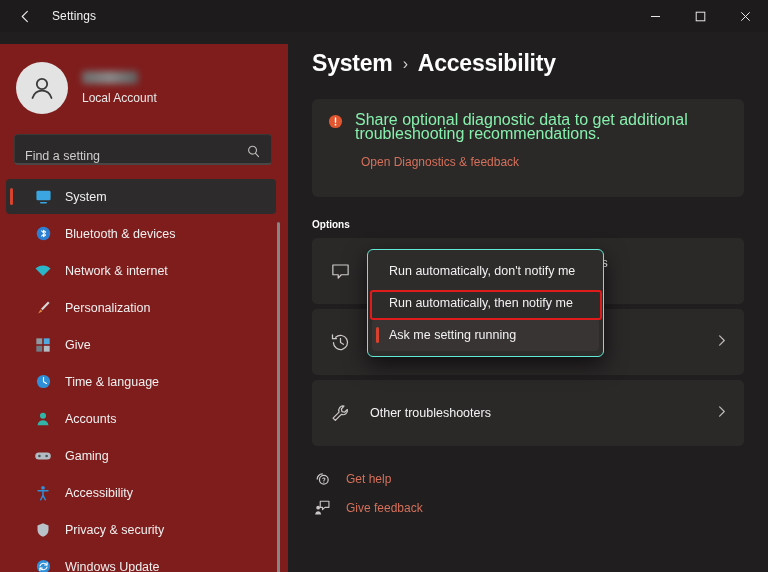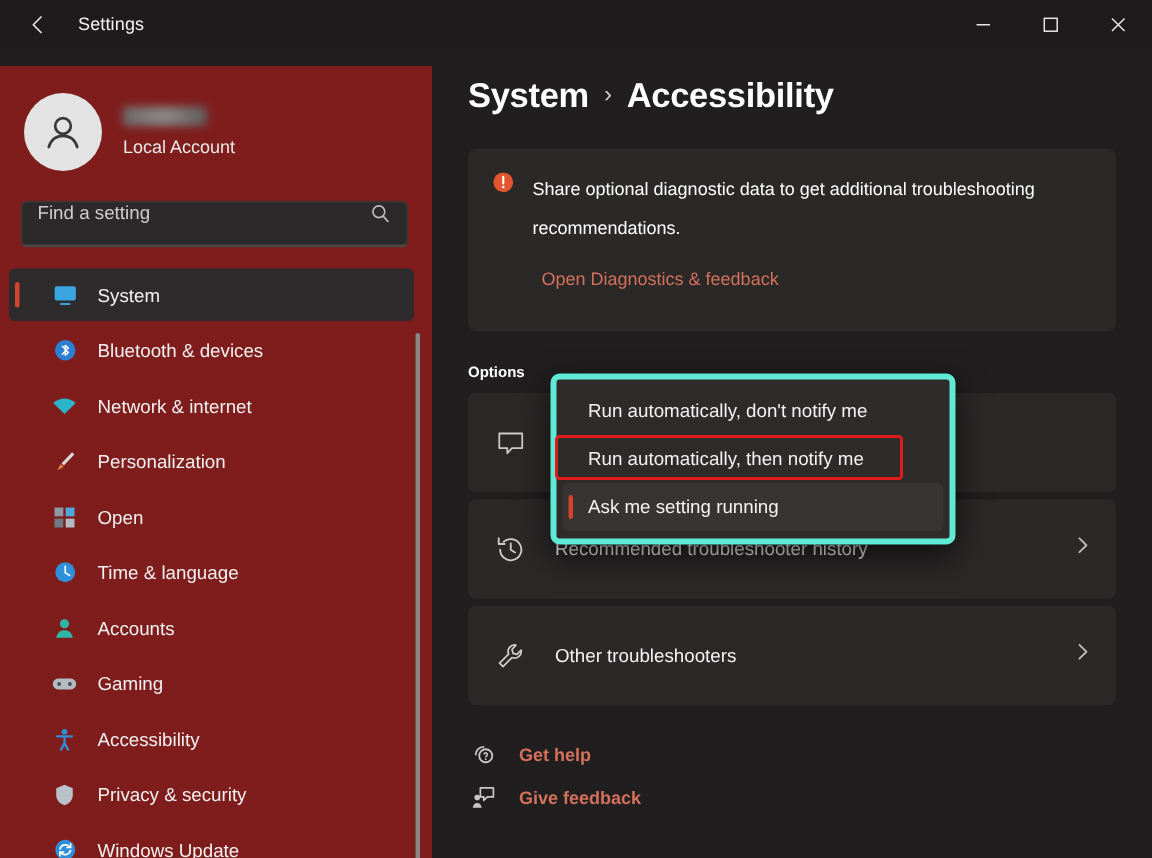--- a/index.html
+++ b/index.html
@@ -76,21 +76,21 @@
   .acct-type { font-size: 12px; color: #e8e8e8; }
 
   .searchbox {
     position: relative;
     margin: 20px 0 0 14px;
     width: 258px; height: 31px;
     background: #2b2929;
     border: 1px solid #3a3737;
     border-bottom: 2px solid #4a4646;
     border-radius: 4px;
-    display: flex; align-items: flex-start;
+    display: flex; align-items: flex-end;
     cursor: text;
   }
   .searchbox input {
     flex: 1;
     background: transparent; border: none; outline: none;
     color: #e2e2e2; font-size: 12.5px;
     font-family: "Liberation Sans", sans-serif;
     padding-left: 10px;
   }
   .searchbox input::placeholder { color: #cfcccc; }
@@ -153,22 +153,22 @@
 
   .banner {
     margin: 22px 24px 0 24px;
     background: #2b2828;
     border-radius: 6px;
     padding: 14px 16px 16px 16px;
   }
   .banner-row { display: flex; }
   .banner-ico { flex: none; margin: 1px 12px 0 0; }
   .banner-text {
-    font-size: 12px; line-height: 26px;
-    color: #ffffff;
+    font-size: 16px; line-height: 14px;
+    color: #86efac;
   }
   .link {
     color: #d4705b; font-size: 12px;
     cursor: pointer; display: inline-block;
   }
   .banner-link { margin: 14px 0 12px 33px; }
 
   .section-label {
     margin: 22px 0 8px 24px;
     font-size: 10px; font-weight: bold; color: #ffffff;
@@ -191,35 +191,35 @@
   .card-body { flex: 1; min-width: 0; }
   .card-title { font-size: 12.5px; color: #f4f4f4; }
   .card-sub {
     font-size: 11px; color: #bcb8b8; margin-top: 4px;
   }
   .chev { flex: none; opacity: .8; margin-left: 8px; }
 
   .footer-links { margin: 24px 0 0 24px; }
   .flink {
     display: flex; align-items: center;
-    margin-bottom: 12px; cursor: pointer; width: max-content; font-weight: bold;
+    margin-bottom: 12px; cursor: pointer; width: max-content;
   }
   .flink-ico {
     width: 20px; margin-right: 14px;
     display: flex; align-items: center; justify-content: center;
     opacity: .9;
   }
 
   
   .flyout {
     position: absolute;
     left: 367px; top: 249px;
-    width: 270px;
+    width: 237px;
     background: #2e2b2b;
-    border: 4px solid #5eead4;
+    border: 1px solid #5eead4;
     border-radius: 6px;
     box-shadow: 0 8px 22px rgba(0,0,0,.65);
     padding: 5px 0;
     z-index: 30;
   }
   .fly-item {
     position: relative;
     height: 32px;
     margin: 0 4px;
     padding-left: 17px;
@@ -344,21 +344,21 @@
 
       <div class="navitem">
         <span class="nav-ico">
           <svg width="16" height="16" viewBox="0 0 18 18">
             <rect x="1.5" y="1.5" width="6.6" height="6.6" fill="#8e9aa3"></rect>
             <rect x="9.9" y="1.5" width="6.6" height="6.6" fill="#4fa8e0"></rect>
             <rect x="1.5" y="9.9" width="6.6" height="6.6" fill="#6f7c86"></rect>
             <rect x="9.9" y="9.9" width="6.6" height="6.6" fill="#b3bcc3"></rect>
           </svg>
         </span>
-        <span class="nav-label">Open</span>
+        <span class="nav-label">Give</span>
       </div>
 
       <div class="navitem">
         <span class="nav-ico">
           <svg width="17" height="17" viewBox="0 0 18 18">
             <circle cx="9" cy="9" r="7" fill="#2f8fd8"></circle>
             <path d="M9 4.8V9.3l3.1 1.9" fill="none" stroke="#fff" stroke-width="1.2" stroke-linecap="round"></path>
           </svg>
         </span>
         <span class="nav-label">Time &amp; language</span>

